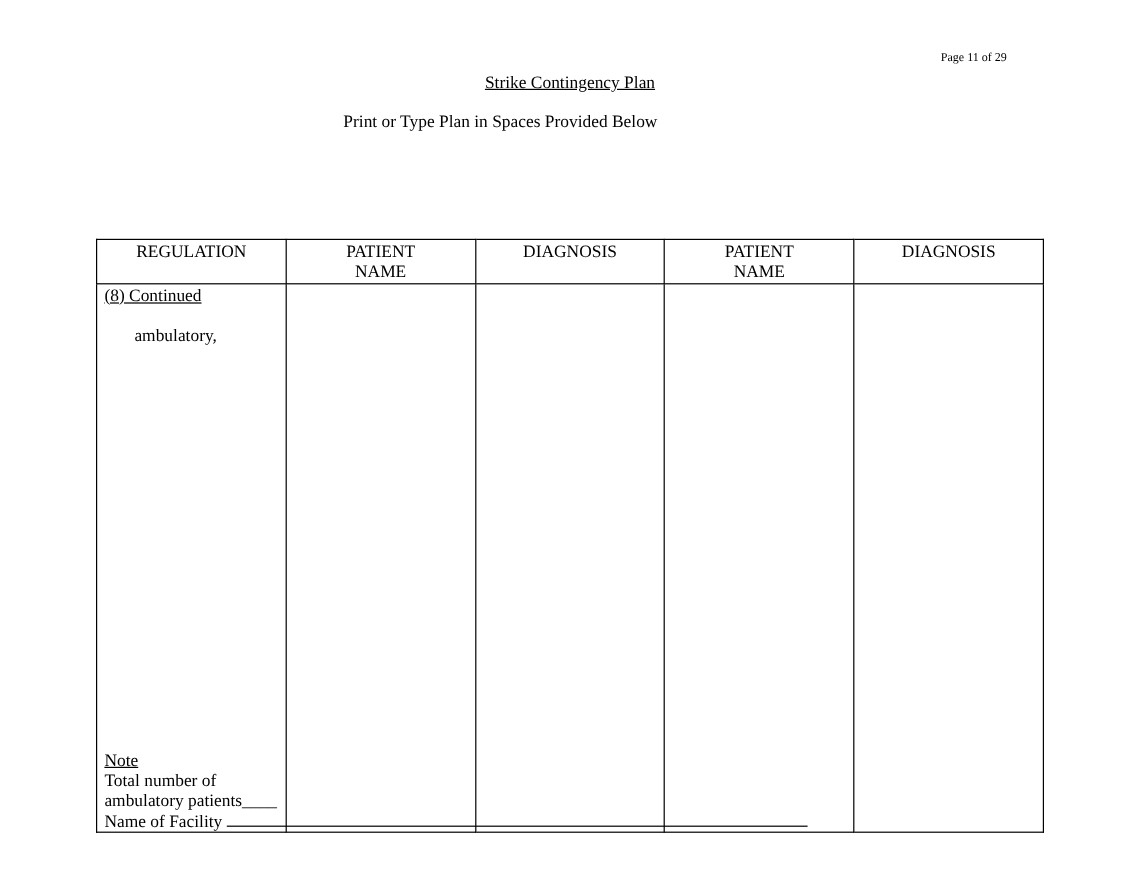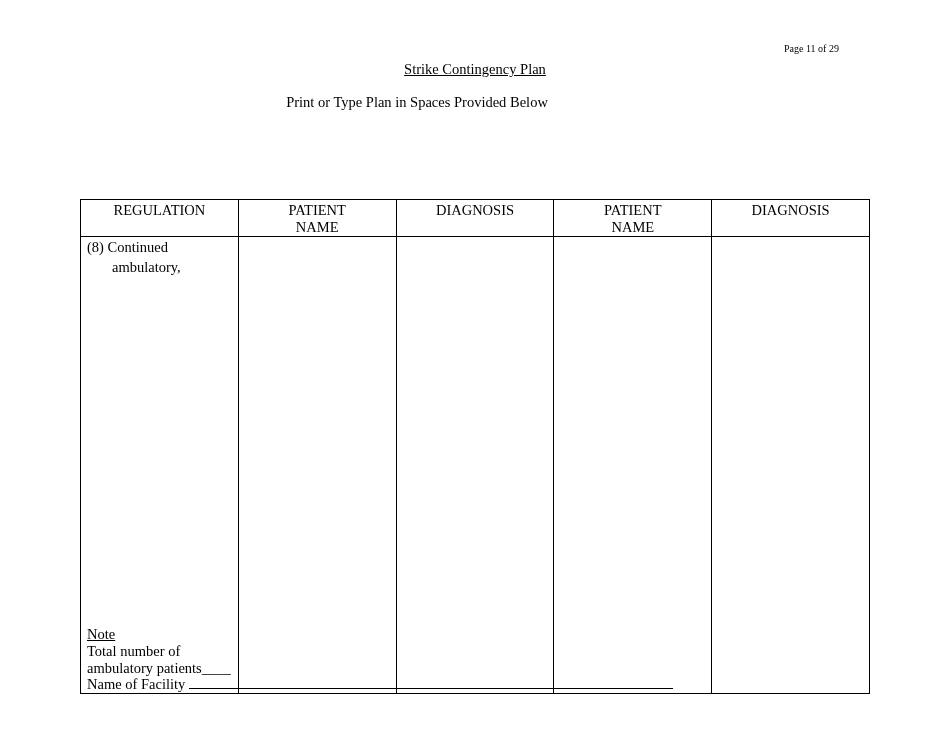--- a/index.html
+++ b/index.html
@@ -15,22 +15,22 @@
       position: absolute; left: 80px; top: 161px; width: 790px; height: 495px;
       border-collapse: collapse; table-layout: fixed; margin-top: 38px;
     }
     .tbl th, .tbl td { border: 1.3px solid #000; padding: 0; }
     .tbl th {
       font-weight: normal; height: 34px; vertical-align: top; text-align: center;
       line-height: 17px; padding-top: 2px;
     }
     .tbl td { vertical-align: top; }
     .reg-cell { position: relative; }
-    .reg-line1 { position: absolute; left: 6px; top: 2px; }
-    .reg-line2 { position: absolute; left: 31px; top: 22px; }
+    .reg-line1 { position: absolute; left: 6px; top: 2px; text-decoration: underline; }
+    .reg-line2 { position: absolute; left: 31px; top: 35px; }
     .note-block { position: absolute; left: 6px; bottom: 16px; line-height: 17px; }
     .note-label { text-decoration: underline; }
     .facility { position: absolute; left: 87px; top: 674px; font-weight: normal; }
     .facility-line {
       display: inline-block; width: 484px; border-bottom: 1.3px solid #000;
       height: 14px; vertical-align: baseline; margin-left: 4px;
     }
   </style>
 </head>
 <body>

